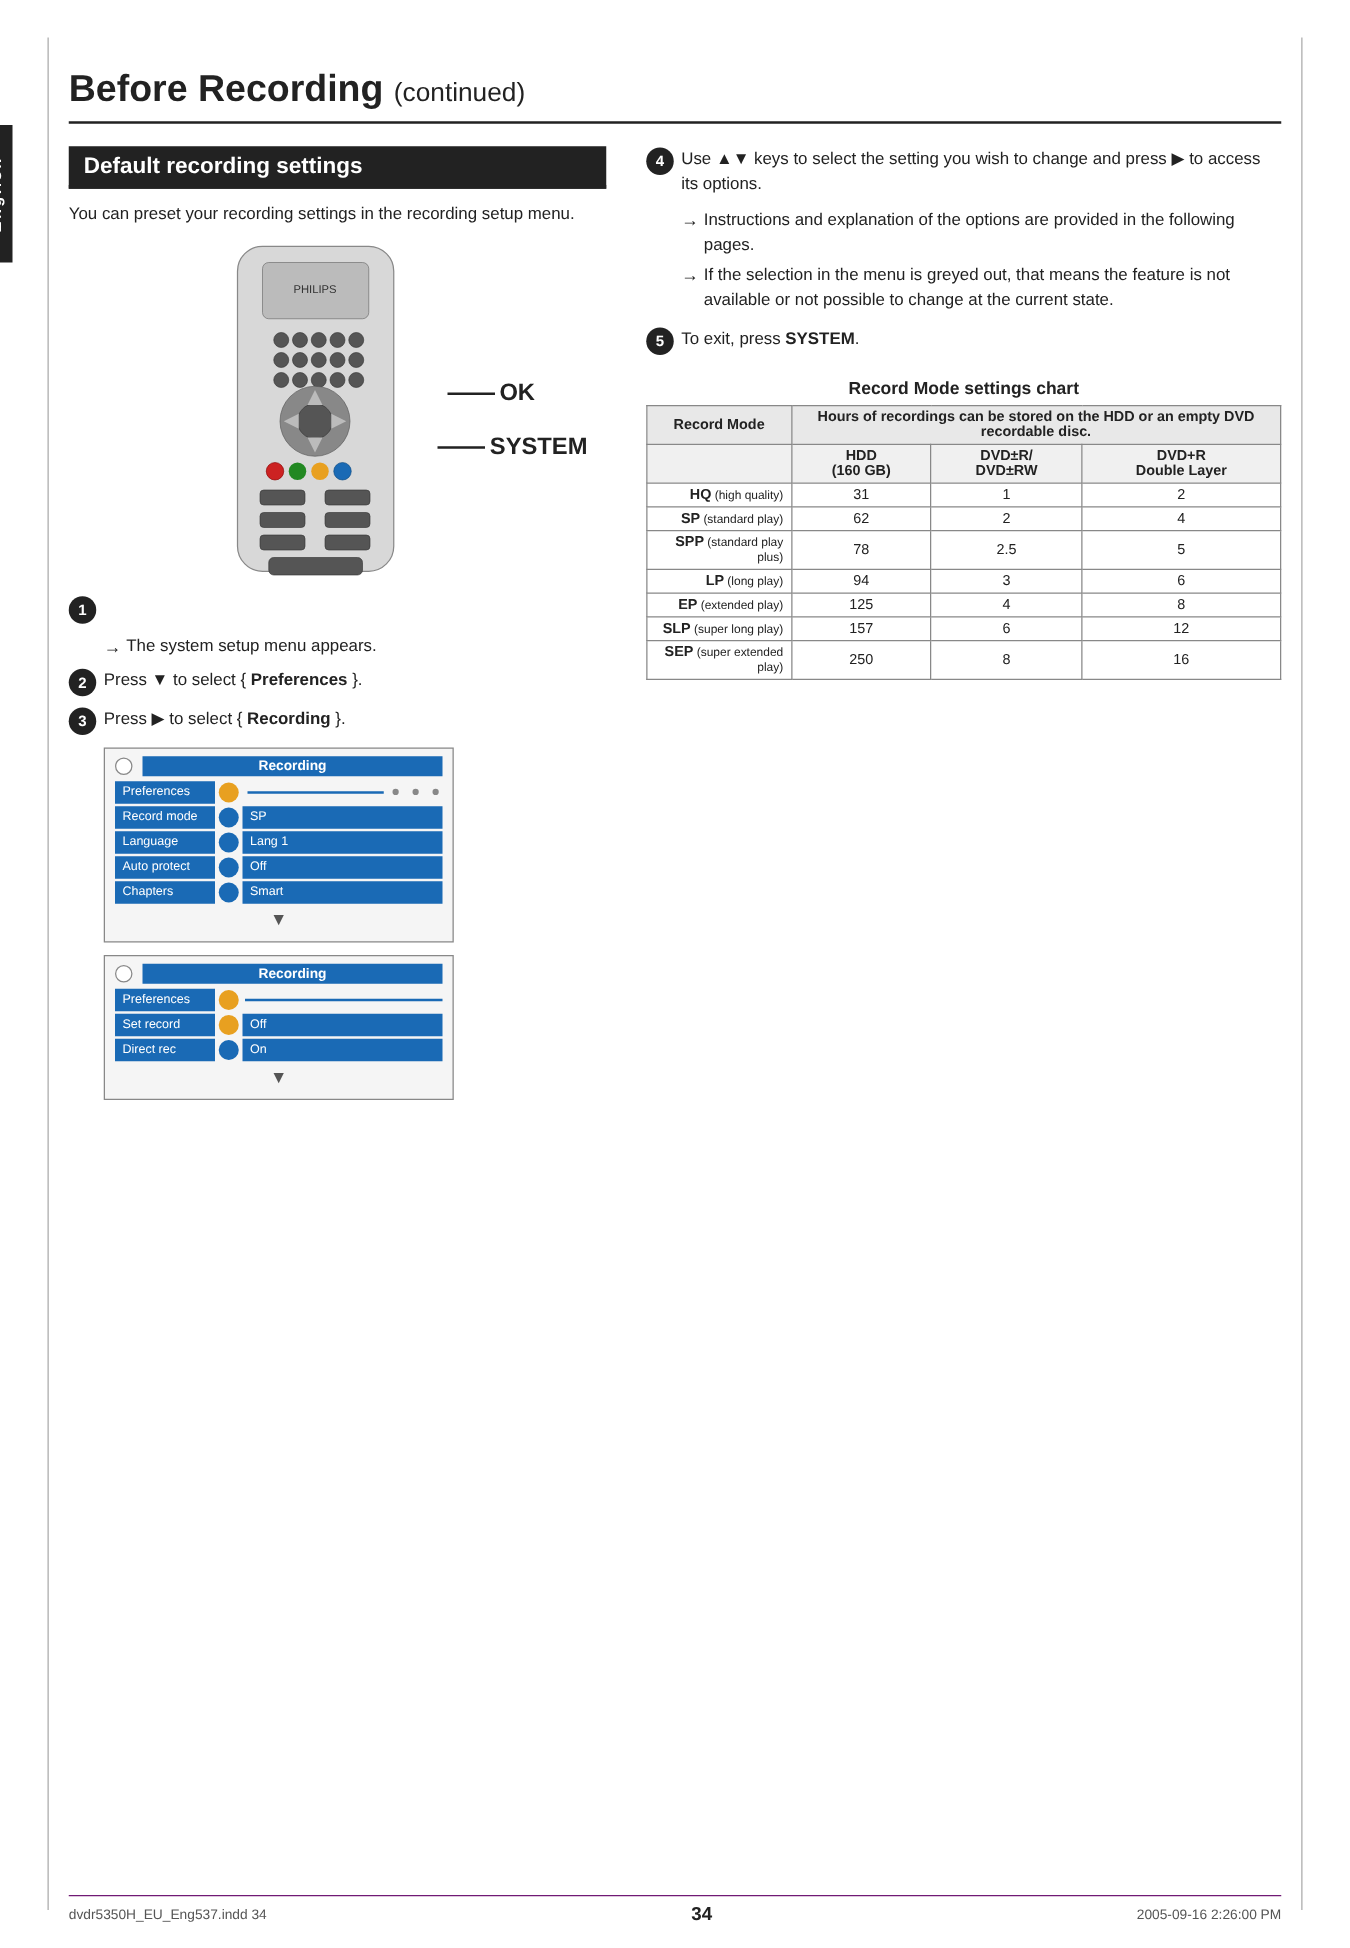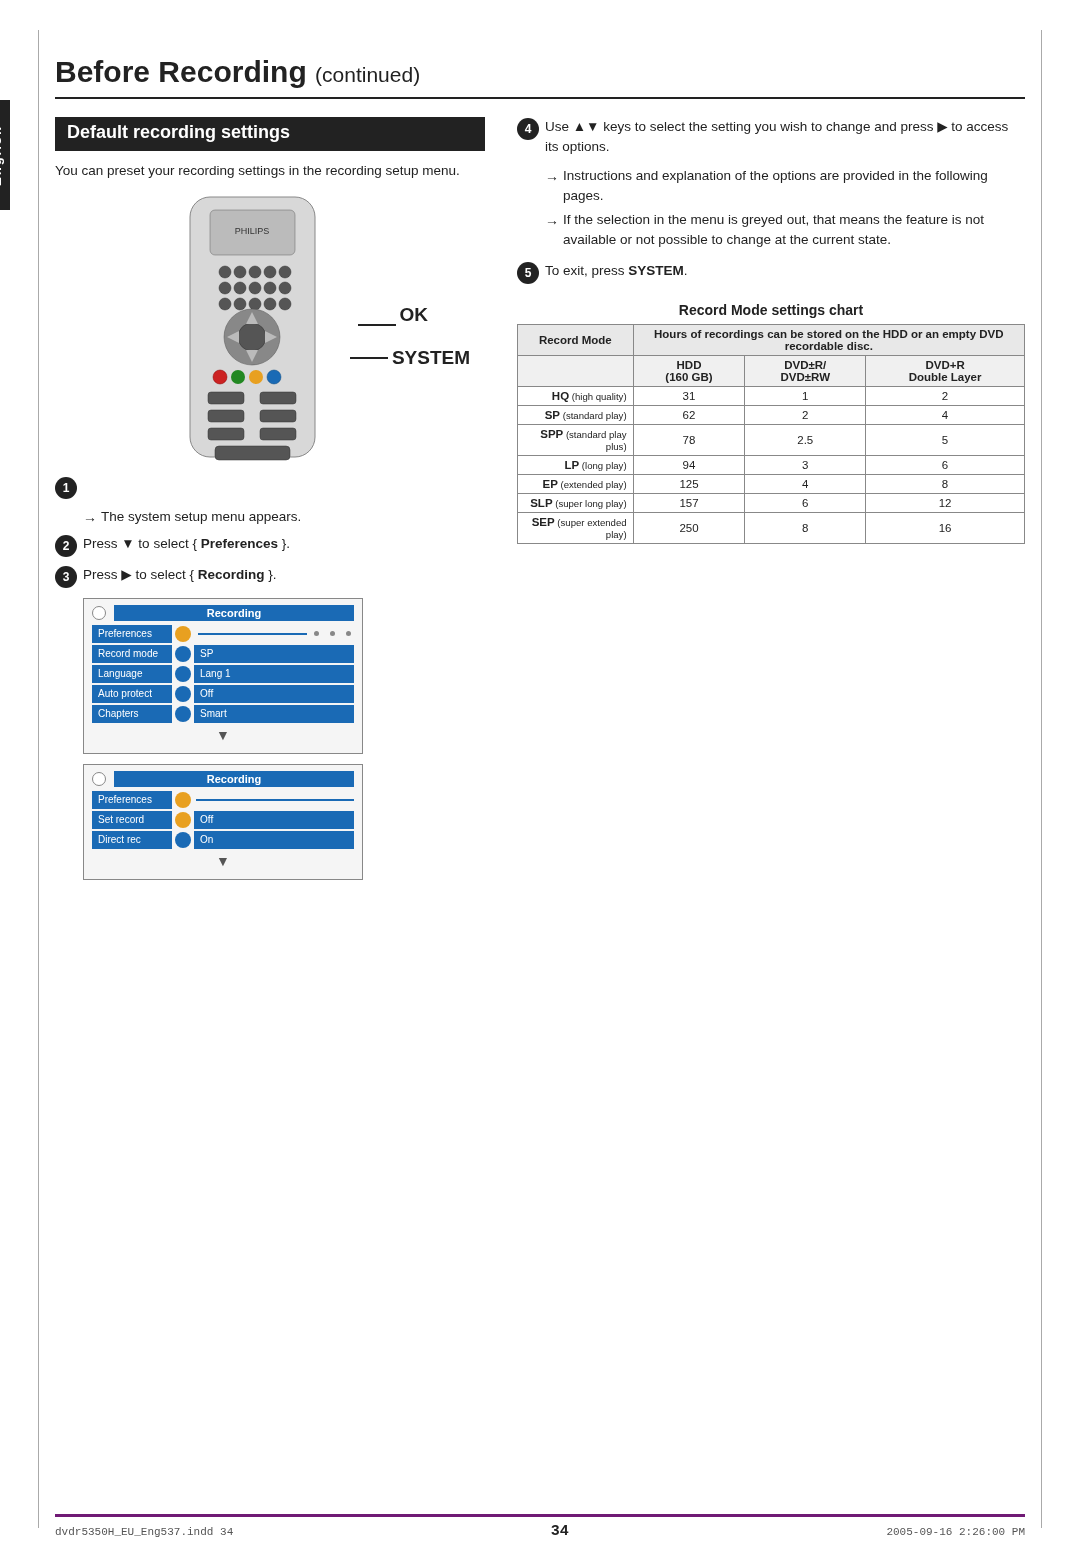--- a/index.html
+++ b/index.html
@@ -310,23 +310,22 @@
     .page-footer {
       position: absolute;
       bottom: 18px;
       left: 55px;
       right: 55px;
       display: flex;
       justify-content: space-between;
       align-items: center;
       font-size: 11px;
       color: #555;
-      border-top: 3px solid #701a75;
+      border-top: 1px solid #701a75;
       padding-top: 6px;
-      font-family: Liberation Mono, monospace;
     }
     .page-number {
       font-size: 15px;
       font-weight: bold;
       color: #222;
     }
 
     
     .remote-body {
       fill: #d8d8d8;
@@ -431,21 +430,21 @@
             <rect x="48" y="218" width="36" height="12" rx="3" class="remote-btn"></rect>
             <rect x="100" y="218" width="36" height="12" rx="3" class="remote-btn"></rect>
             <rect x="48" y="236" width="36" height="12" rx="3" class="remote-btn"></rect>
             <rect x="100" y="236" width="36" height="12" rx="3" class="remote-btn"></rect>
 
             <rect x="55" y="254" width="75" height="14" rx="4" class="remote-btn"></rect>
 
             <text x="92" y="42" text-anchor="middle" font-size="9" fill="#333" font-family="Arial">PHILIPS</text>
           </svg>
           
-          <div style="position:absolute; right:-48px; top:112px; display:flex; align-items:flex-end;">
+          <div style="position:absolute; right:-48px; top:112px; display:flex; align-items:center;">
             <div style="width:38px; height:1.5px; background:#222;"></div>
             <span style="font-size:19px; font-weight:bold; margin-left:4px;">OK</span>
           </div>
           
           <div style="position:absolute; right:-90px; top:155px; display:flex; align-items:center;">
             <div style="width:38px; height:1.5px; background:#222;"></div>
             <span style="font-size:19px; font-weight:bold; margin-left:4px;">SYSTEM</span>
           </div>
         </div>
       </div>

